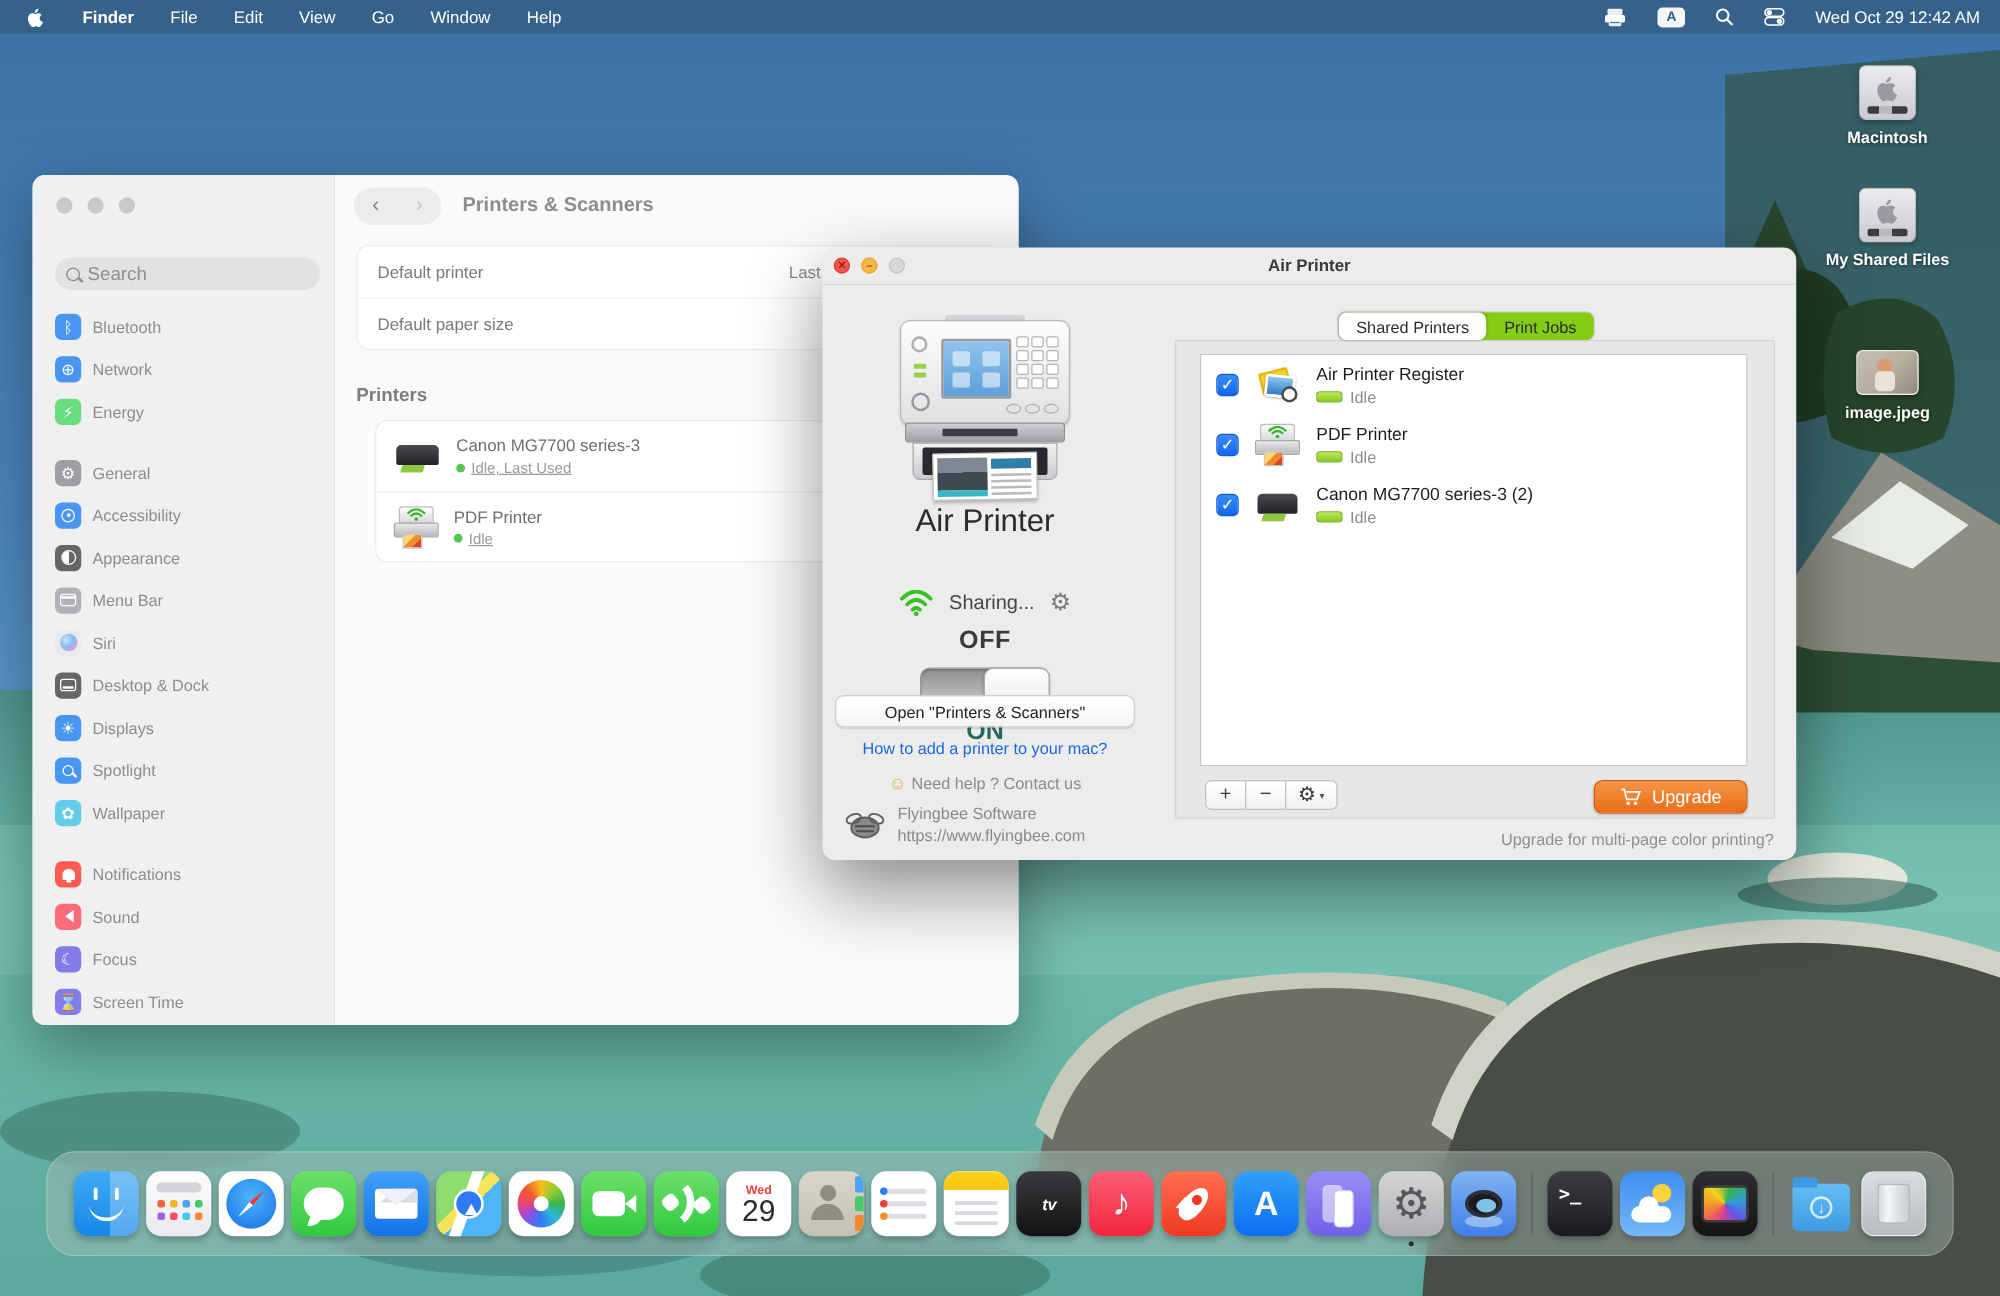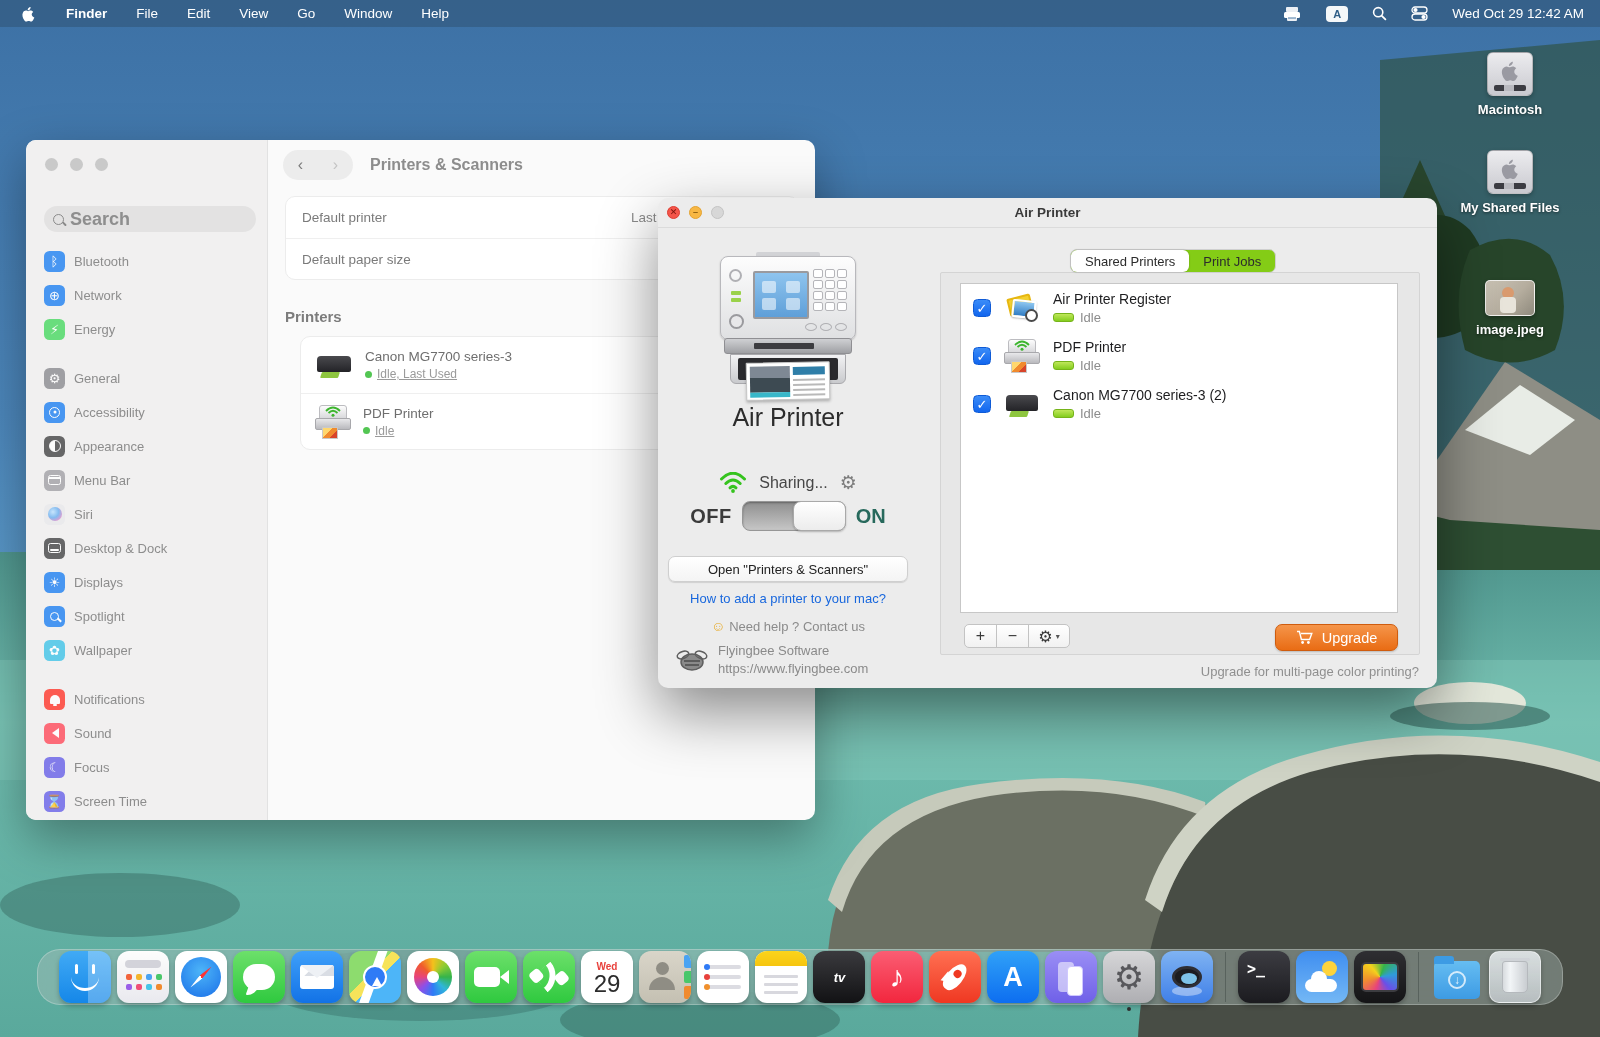--- a/index.html
+++ b/index.html
@@ -40,22 +40,22 @@
              font-size:9px; font-weight:bold; line-height:1; }
 
   
   .win-settings { position:absolute; left:26px; top:140px; width:789px; height:680px; border-radius:10px;
                   background:#fafafa; box-shadow:0 18px 50px rgba(0,0,0,.35); z-index:10; overflow:hidden; }
   .ws-side { position:absolute; left:0; top:0; bottom:0; width:242px; background:#f1f0f0; border-right:1px solid #e2e2e2; }
   .ws-lights { position:absolute; left:19px; top:18px; display:flex; gap:12px; }
   .ws-lights .tl { background:#c9c9c9; }
   .ws-search { position:absolute; left:18px; top:66px; width:212px; height:26px; border-radius:13px; background:#e3e2e2;
                display:flex; align-items:center; padding:0 9px; gap:6px; }
-  .ws-search input { border:none; outline:none; background:transparent; font-size:18px; color:#0f172a; width:150px;
-                     font-family:"Liberation Sans",sans-serif;font-weight:bold; }
+  .ws-search input { border:none; outline:none; background:transparent; font-size:15px; color:#0f172a; width:150px;
+                     font-family:"Liberation Sans",sans-serif; }
   .ws-search input::placeholder { color:#8e8e8e; }
   .mag { width:11px; height:11px; border:1.7px solid #8a8a8a; border-radius:50%; position:relative; flex:0 0 auto; }
   .mag::after { content:""; position:absolute; width:5px; height:1.7px; background:#8a8a8a; transform:rotate(45deg);
                 right:-4px; bottom:-1px; border-radius:1px; }
   .ws-items { position:absolute; left:10px; top:104px; right:8px; display:flex; flex-direction:column; }
   .sb-item { display:flex; align-items:center; gap:9px; height:34px; padding-left:8px; border-radius:6px; }
   .sb-item.gap { margin-top:15px; }
   .sb-ic { width:21px; height:21px; border-radius:5.5px; display:flex; align-items:center; justify-content:center;
            color:#fff; font-size:13px; opacity:.82; flex:0 0 auto; }
   .sb-lbl { font-size:13px; color:#8d8d8d; }
@@ -140,21 +140,21 @@
                 border-radius:1px; transform:rotate(-1deg); box-shadow:0 2px 3px rgba(0,0,0,.25); overflow:hidden; }
   .hero .page .ph { position:absolute; left:3px; top:3px; width:40px; height:26px; background:linear-gradient(180deg,#7e8894 0 45%,#3d4a52 45%); }
   .hero .page .tl1 { position:absolute; right:4px; top:4px; width:32px; height:8px; background:#2f7ea8; }
   .hero .page .ln { position:absolute; right:4px; width:32px; height:2px; background:#b9b9b9; }
   .hero .page .bd { position:absolute; left:3px; bottom:2px; width:40px; height:5px; background:#39b7c9; }
 
   .wa-apptitle { position:absolute; left:0; width:260px; text-align:center; top:205px; font-size:25px; color:#2c2c2c; }
   .wa-sharing { position:absolute; left:0; width:260px; top:273px; display:flex; align-items:center; justify-content:center; gap:12px; }
   .wa-sharing .stext { font-size:16px; color:#464646; }
   .gear-small { color:#7c7c7c; font-size:19px; }
-  .wa-toggle { position:absolute; left:0; width:260px; top:303px; display:flex; align-items:center; justify-content:center; gap:10px; }
+  .wa-toggle { position:absolute; left:0; width:260px; top:303px; display:flex; align-items:center; justify-content:center; gap:10px;flex-direction:column; }
   .wa-off { font-size:20px; font-weight:bold; color:#3b3b3b; letter-spacing:.5px; }
   .wa-on { font-size:20px; font-weight:bold; color:#27695c; }
   .switch { width:104px; height:30px; border-radius:8px; border:1px solid #969696;
             background:linear-gradient(180deg,#8f8f8f,#c6c6c6); position:relative; box-shadow:inset 0 1px 2px rgba(0,0,0,.3); }
   .switch .knob { position:absolute; right:-1px; top:-1px; width:53px; height:30px; border-radius:8px;
                   background:linear-gradient(180deg,#ffffff,#ececec); border:1px solid #a9a9a9; box-shadow:0 1px 2px rgba(0,0,0,.25); }
   .wa-open { position:absolute; left:10px; top:358px; width:240px; height:26px; border-radius:7px; background:linear-gradient(180deg,#ffffff,#f4f4f4);
              border:1px solid #cfcfcf; box-shadow:0 1px 1px rgba(0,0,0,.12); font-size:13px; color:#222;
              display:flex; align-items:center; justify-content:center; }
   .wa-link { position:absolute; left:0; width:260px; top:393px; text-align:center; font-size:13px; color:#1867dd; }
@@ -189,21 +189,21 @@
           display:flex; align-items:center; justify-content:center; font-size:16px; color:#3a3a3a; }
   .tbtn:first-child { border-radius:5px 0 0 5px; margin-left:0; }
   .tbtn:last-child { border-radius:0 5px 5px 0; width:42px; gap:3px; }
   .tbtn .car { font-size:8px; color:#555; }
   .upgrade { position:absolute; left:617px; top:426px; width:123px; height:27px; border-radius:7px;
              background:linear-gradient(180deg,#f5954a,#e96c14); border:1px solid #cf5c0e; box-shadow:0 1px 2px rgba(0,0,0,.2);
              display:flex; align-items:center; justify-content:center; gap:8px; color:#fff; font-size:14.5px; }
   .wa-foot { position:absolute; right:18px; top:466px; font-size:13px; color:#8f8f8f; }
 
   
-  .dock { position:absolute; left:50%; transform:translateX(-50%); bottom:32px; height:56px; z-index:40;
+  .dock { position:absolute; left:50%; transform:translateX(-50%); bottom:32px; height:84px; z-index:40;
           background:rgba(175,190,185,.42); border:1px solid rgba(255,255,255,.25); border-radius:23px;
           backdrop-filter:blur(14px); display:flex; align-items:center; gap:6px; padding:0 21px; }
   .dk { width:52px; height:52px; border-radius:12px; position:relative; flex:0 0 auto; box-shadow:0 3px 5px rgba(0,0,0,.25); }
   .dk-sep { width:1px; height:50px; background:rgba(40,50,48,.35); margin:0 6px; box-shadow:none; flex:0 0 auto; }
   .rdot { position:absolute; bottom:-8px; left:50%; transform:translateX(-50%); width:4px; height:4px; border-radius:50%; background:#2e2e2e; }
   .dk .c { position:absolute; inset:0; display:flex; align-items:center; justify-content:center; }
 
   .dk-finder { background:linear-gradient(180deg,#41aaf5,#1587e8); overflow:hidden; }
   .dk-finder::before { content:""; position:absolute; right:0; top:0; bottom:0; width:45%; background:rgba(255,255,255,.28); }
   .dk-finder .smile { position:absolute; left:12px; right:12px; bottom:12px; height:16px; border:3px solid #fff; border-top:none; border-radius:0 0 16px 16px; border-left:none; border-right:none; }

